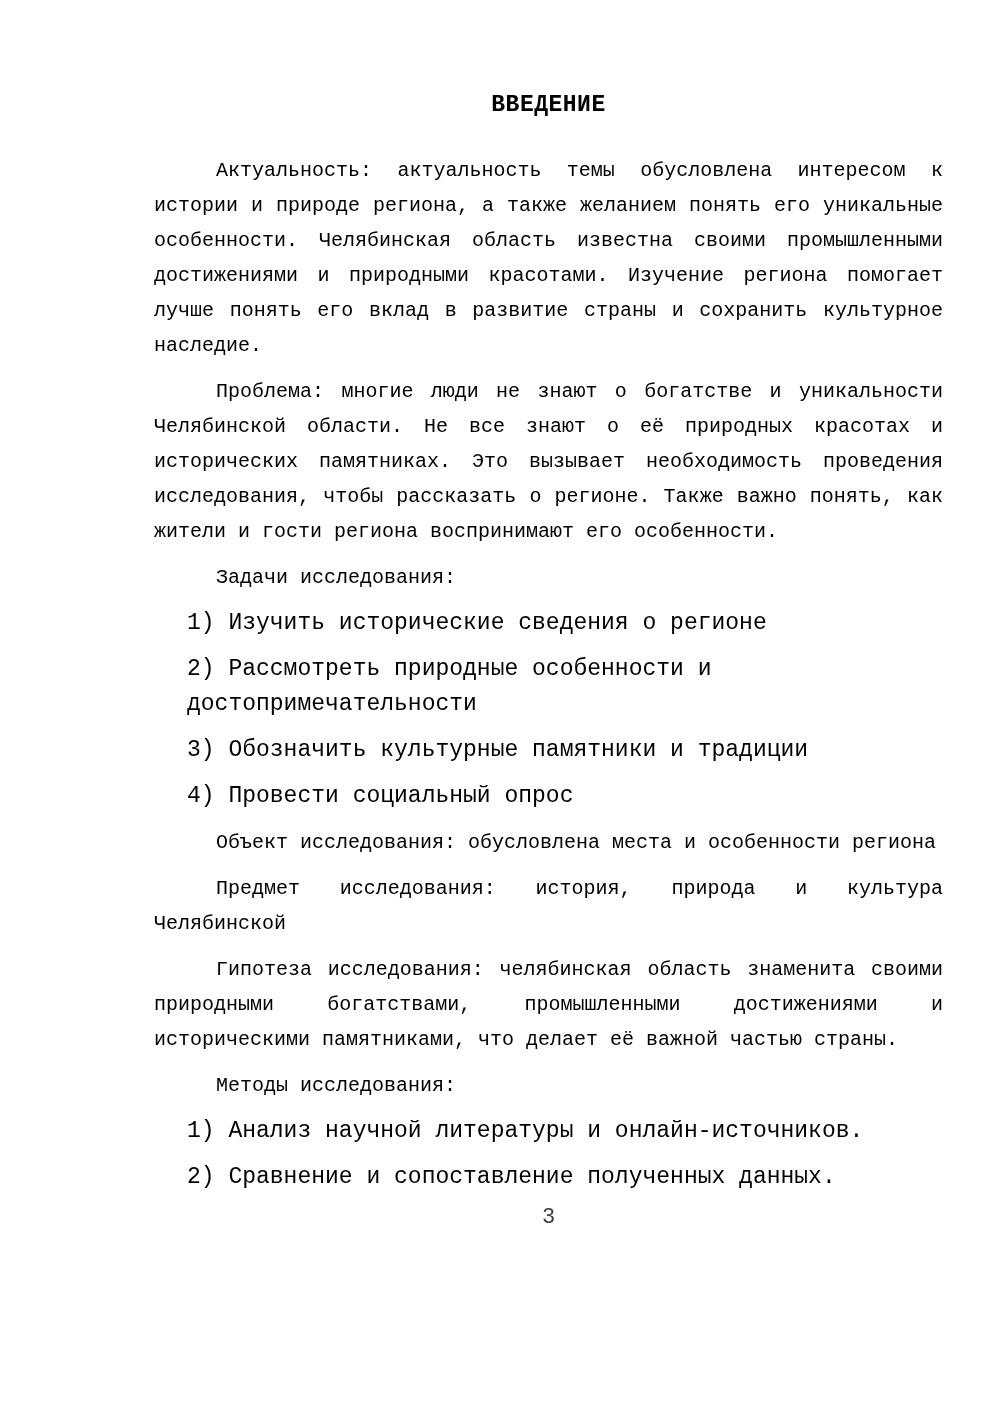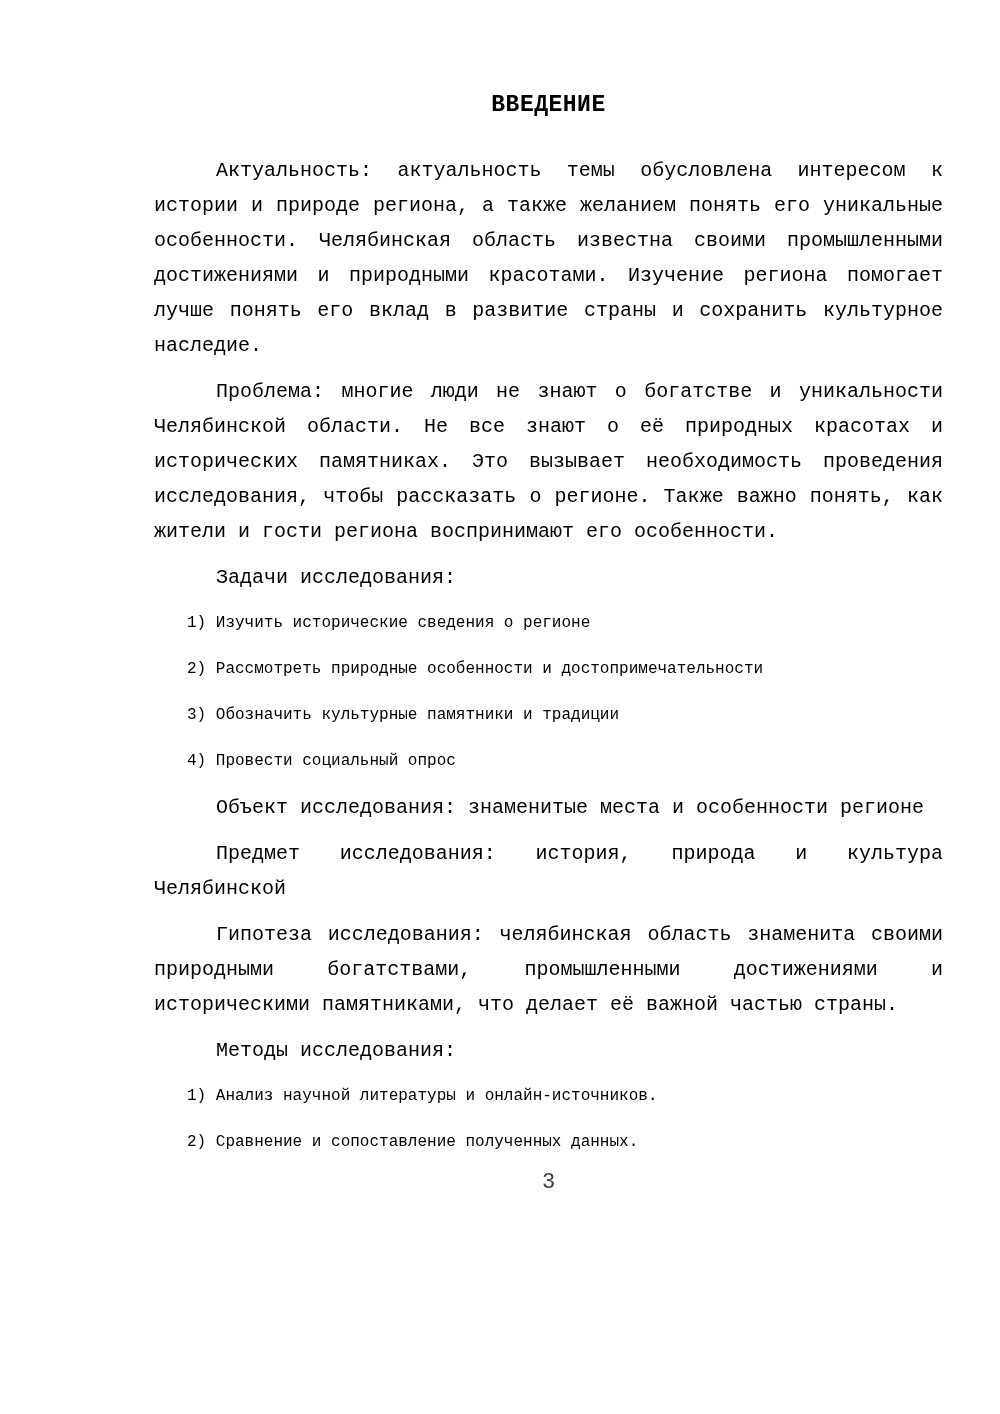--- a/index.html
+++ b/index.html
@@ -44,21 +44,21 @@
     text-align: center;
     text-align-last: left;
   }
   .para.indent .tline:first-child {
     text-indent: 62px;
   }
   .list-block {
     margin: 0;
   }
   .list-item {
-    font-size: 16px;
+    font-size: 23px;
     line-height: 35px;
     margin: 0 0 11px 0;
     padding-left: 33px;
     text-align: left;
   }
   .page-number {
     font-size: 22px;
     line-height: 24px;
     text-align: center;
     color: #3d3d3d;
@@ -96,21 +96,21 @@
       </div>
 
     <div class="list-block">
       <p class="list-item">1) Изучить исторические сведения о регионе</p>
       <p class="list-item">2) Рассмотреть природные особенности и достопримечательности</p>
       <p class="list-item">3) Обозначить культурные памятники и традиции</p>
       <p class="list-item">4) Провести социальный опрос</p>
     </div>
 
     <div class="para indent">
-        <div class="tline tline-last">Объект исследования: знаменитые места и особенности регионе</div>
+        <div class="tline tline-last">Объект исследования: обусловлена места и особенности региона</div>
       </div>
 
     <div class="para indent">
         <div class="tline">Предмет исследования: история, природа и культура Челябинской</div>
       </div>
 
     <div class="para indent">
         <div class="tline">Гипотеза исследования: челябинская область знаменита своими</div>
         <div class="tline">природными богатствами, промышленными достижениями и</div>
         <div class="tline tline-last">историческими памятниками, что делает её важной частью страны.</div>

